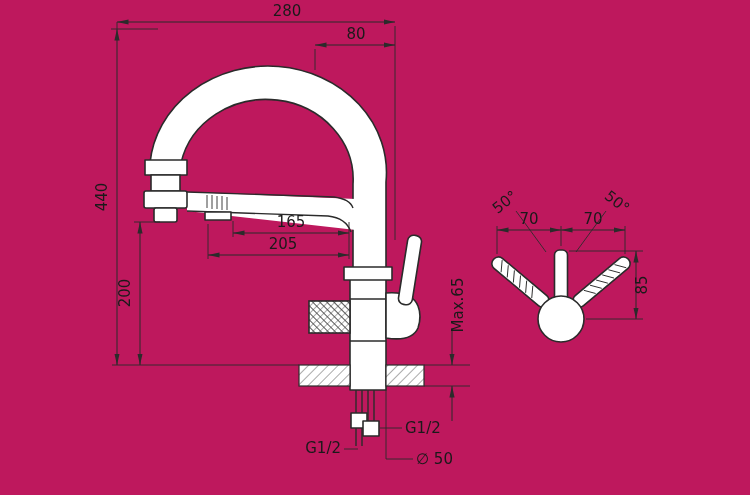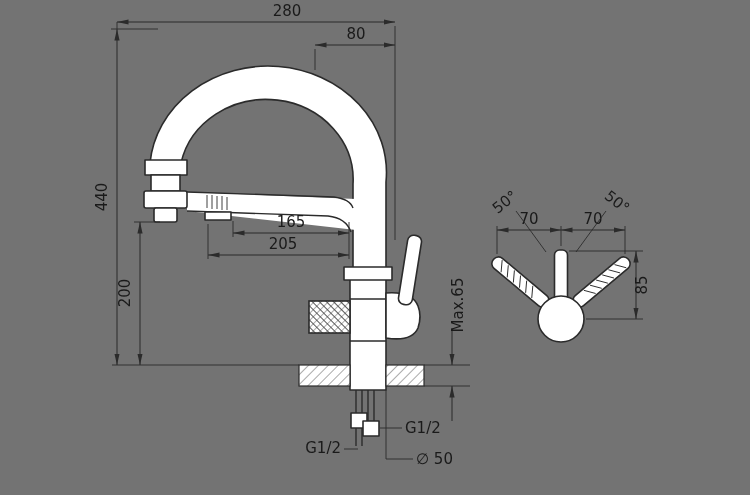--- a/index.html
+++ b/index.html
@@ -1,16 +1,16 @@
 <!DOCTYPE html>
 <html><head>
 <meta charset="utf-8">
 <style>
   html,body{margin:0;padding:0;background:#fff;}
-  .page{position:relative;width:750px;height:495px;background:#737373;overflow:hidden;
+  .page{position:relative;width:750px;height:495px;background:#be185d;overflow:hidden;
         font-family:"DejaVu Sans", sans-serif;}
   svg{display:block}
   .obj{fill:#fff;stroke:#2b2b2b;stroke-width:1.6;stroke-linejoin:round;}
   .objthin{fill:none;stroke:#2b2b2b;stroke-width:1.4;}
   .fillonly{fill:#fff;stroke:none;}
   .dim{stroke:#2b2b2b;stroke-width:1;fill:none;}
   .ext{stroke:#2b2b2b;stroke-width:0.9;fill:none;}
   .tick{stroke:#2b2b2b;stroke-width:0.9;}
   .dtxt{font-size:15px;fill:#1a1a1a;}
 </style>

